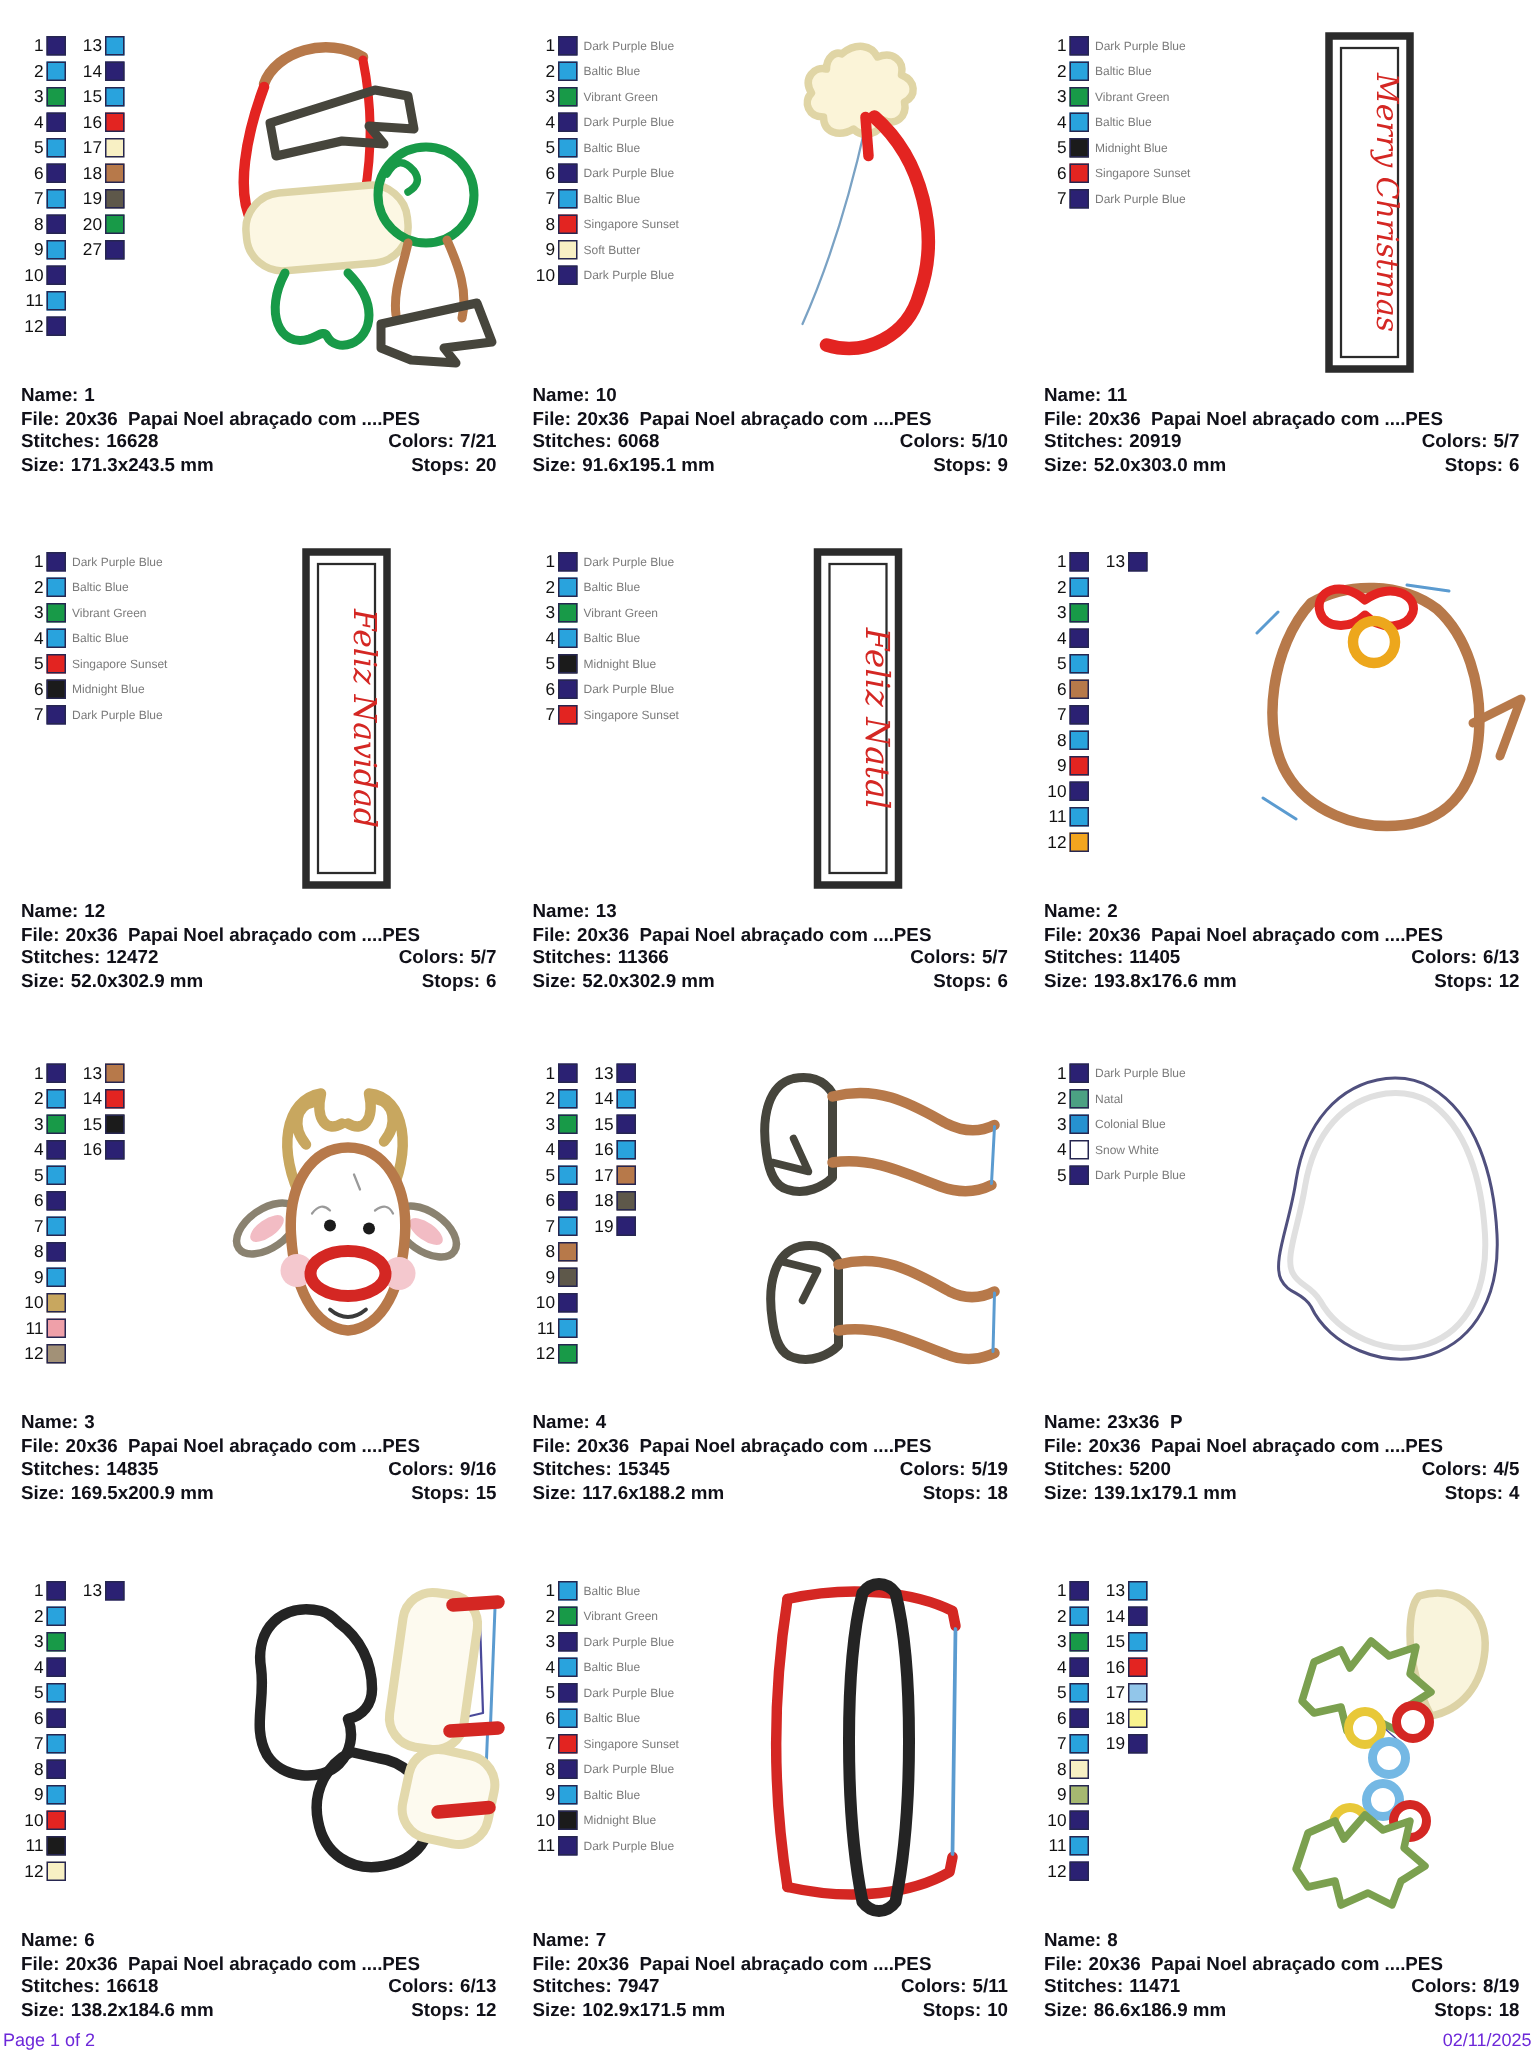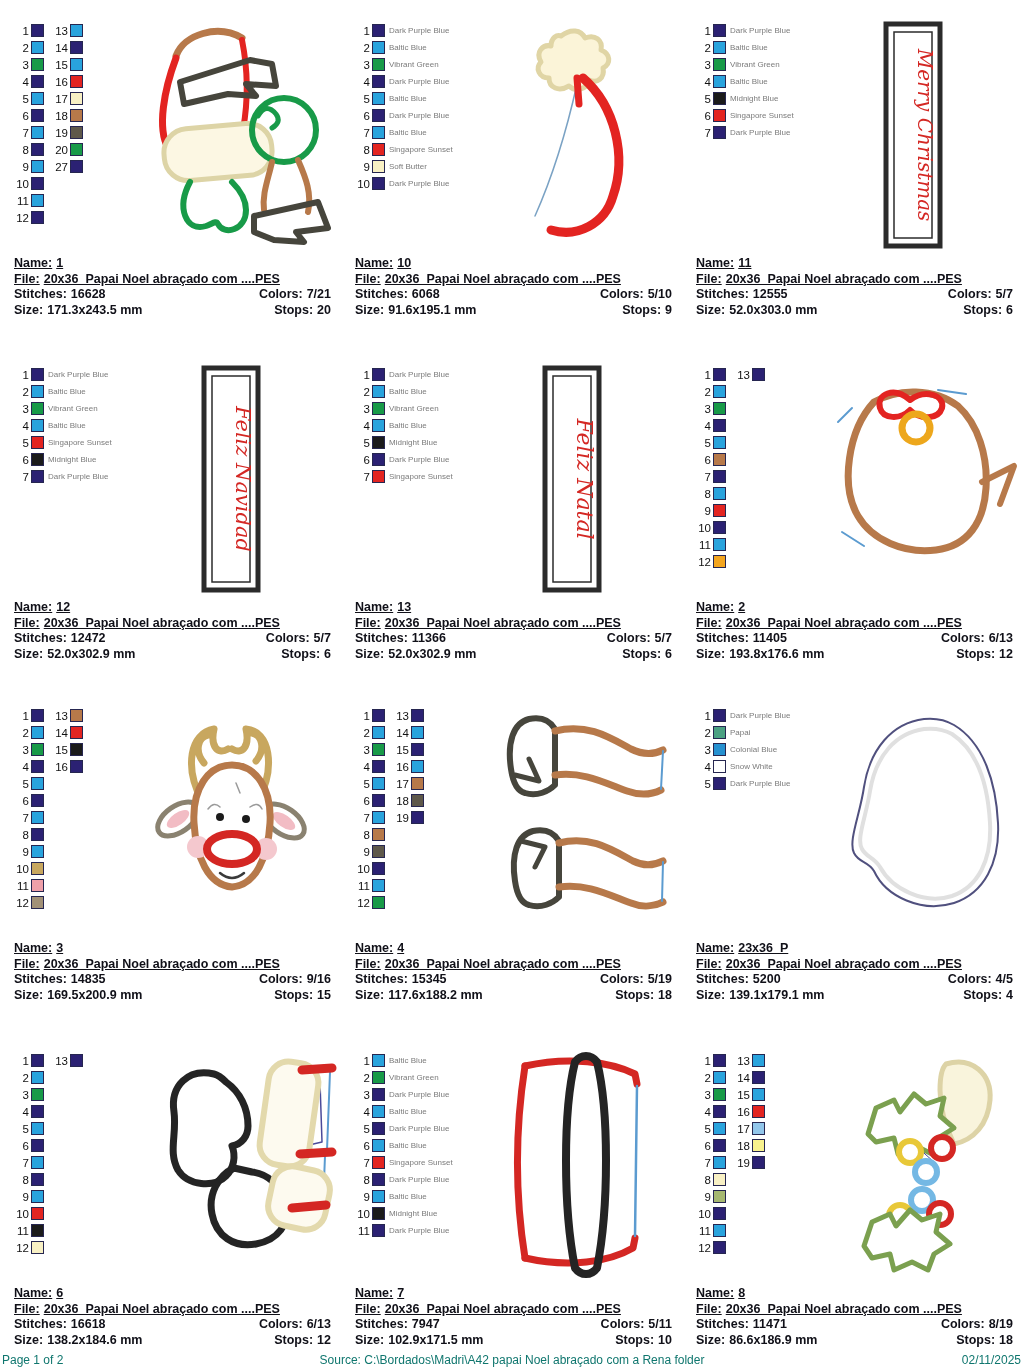--- a/index.html
+++ b/index.html
@@ -9,24 +9,24 @@
   .palette{position:absolute;left:10px;top:4px;display:grid;grid-auto-flow:column;
            grid-template-rows:repeat(12,17px);column-gap:5px;}
   .pitem{display:flex;align-items:center;height:17px;}
   .pnum{width:19px;text-align:right;font-size:11.5px;color:#111;margin-right:2px;}
   .psw{width:13px;height:13px;border:1px solid #262650;box-sizing:border-box;flex:0 0 13px;}
   .plbl{font-size:8px;color:#7b7b7b;margin-left:4px;white-space:nowrap;}
   .thumb{position:absolute;top:2px;right:2px;width:215px;height:232px;}
   .thumb svg{width:100%;height:100%;}
   .meta{position:absolute;left:14px;right:10px;bottom:0;font-weight:bold;
         font-size:12.5px;line-height:15.5px;}
-  .mline{white-space:pre;text-decoration:underline;}
+  .mline{white-space:pre;}
   .two{display:flex;justify-content:space-between;white-space:pre;}
   .ml{margin-right:4px;}
-  .footer{position:absolute;left:0;right:0;bottom:1px;height:16px;font-size:12px;color:#0f766e;}
+  .footer{position:absolute;left:0;right:0;bottom:1px;height:16px;font-size:12px;color:#6d28d9;}
   .fl{position:absolute;left:2px;}
   .fc{position:absolute;left:0;right:0;text-align:center;}
   .fr{position:absolute;right:3px;}
 </style>
 </head>
 <body>
 
 <section class="cell" style="left:0;top:18px">
   <div class="palette">
       <div class="pitem">
@@ -251,21 +251,21 @@
   <div class="thumb">
     <svg viewBox="0 0 215 232">
       <rect x="80" y="4" width="54" height="222" fill="#ffffff" stroke="#2b2b2b" stroke-width="5"></rect>
       <rect x="88" y="12" width="38" height="206" fill="none" stroke="#2b2b2b" stroke-width="1.5"></rect>
       <text transform="translate(112 115) rotate(90)" text-anchor="middle" font-size="20" fill="#d42723" font-style="italic" font-family="'DejaVu Serif', serif">Merry Christmas</text>
     </svg>
   </div>
   <div class="meta">
     <div class="mline"><span class="ml">Name:</span><span class="pre">11</span></div>
     <div class="mline"><span class="ml">File:</span><span class="pre">20x36  Papai Noel abraçado com ....PES</span></div>
-    <div class="two"><span><span class="ml">Stitches:</span><span>12555</span></span><span><span class="ml">Colors:</span><span>5/7</span></span></div>
+    <div class="two"><span><span class="ml">Stitches:</span><span>20919</span></span><span><span class="ml">Colors:</span><span>5/7</span></span></div>
     <div class="two"><span><span class="ml">Size:</span><span>52.0x303.0 mm</span></span><span><span class="ml">Stops:</span><span>6</span></span></div>
   </div>
 </section>
 
 <section class="cell" style="left:0;top:362px">
   <div class="palette">
       <div class="pitem">
         <span class="pnum">1</span>
         <span class="psw" style="background: rgb(43, 33, 115);"></span>
         <span class="plbl">Dark Purple Blue</span>
@@ -646,21 +646,21 @@
 <section class="cell" style="left:682px;top:703px">
   <div class="palette">
       <div class="pitem">
         <span class="pnum">1</span>
         <span class="psw" style="background: rgb(43, 33, 115);"></span>
         <span class="plbl">Dark Purple Blue</span>
       </div>
       <div class="pitem">
         <span class="pnum">2</span>
         <span class="psw" style="background: rgb(75, 161, 131);"></span>
-        <span class="plbl">Papai</span>
+        <span class="plbl">Natal</span>
       </div>
       <div class="pitem">
         <span class="pnum">3</span>
         <span class="psw" style="background: rgb(38, 145, 208);"></span>
         <span class="plbl">Colonial Blue</span>
       </div>
       <div class="pitem">
         <span class="pnum">4</span>
         <span class="psw" style="background: rgb(255, 255, 255);"></span>
         <span class="plbl">Snow White</span>
@@ -938,15 +938,14 @@
   <div class="meta">
     <div class="mline"><span class="ml">Name:</span><span class="pre">8</span></div>
     <div class="mline"><span class="ml">File:</span><span class="pre">20x36  Papai Noel abraçado com ....PES</span></div>
     <div class="two"><span><span class="ml">Stitches:</span><span>11471</span></span><span><span class="ml">Colors:</span><span>8/19</span></span></div>
     <div class="two"><span><span class="ml">Size:</span><span>86.6x186.9 mm</span></span><span><span class="ml">Stops:</span><span>18</span></span></div>
   </div>
 </section>
 
 <div class="footer">
   <span class="fl">Page 1 of 2</span>
-  <span class="fc">Source: C:\Bordados\Madri\A42 papai Noel abraçado com a Rena folder</span>
   <span class="fr">02/11/2025</span>
 </div>
 
 </body></html>

